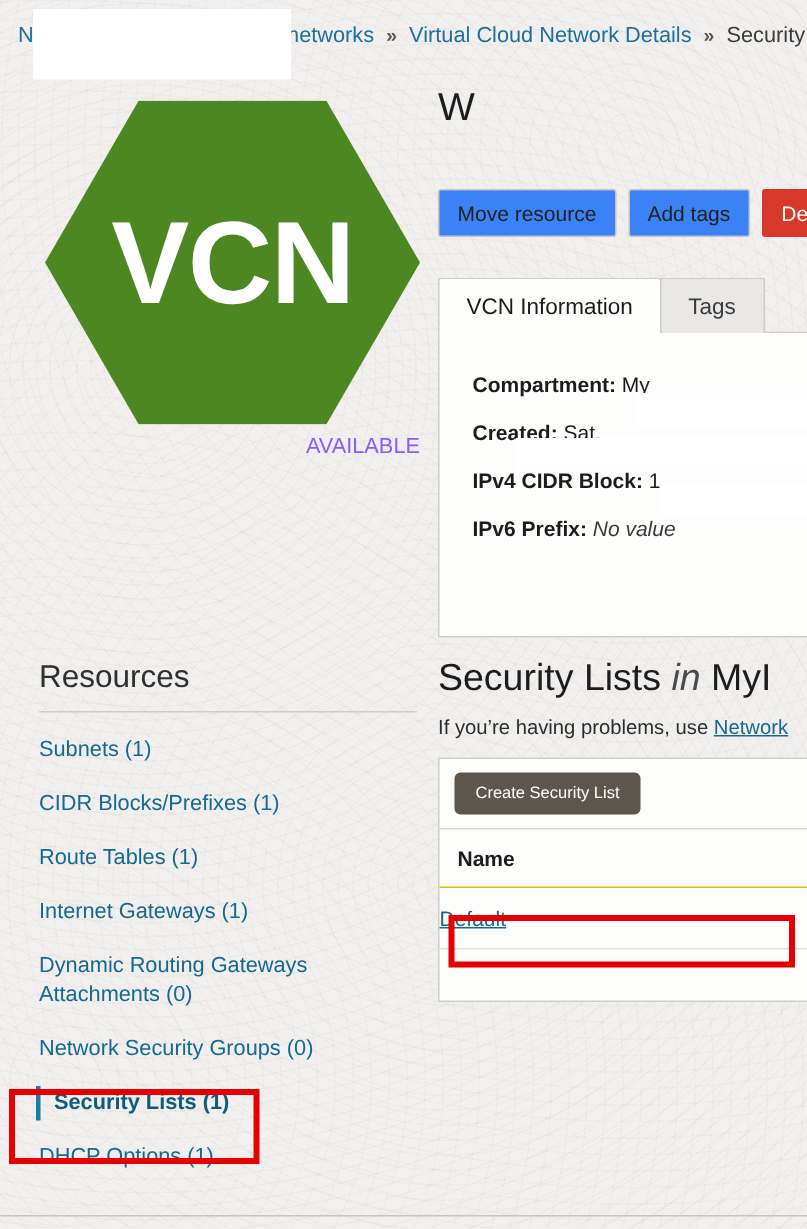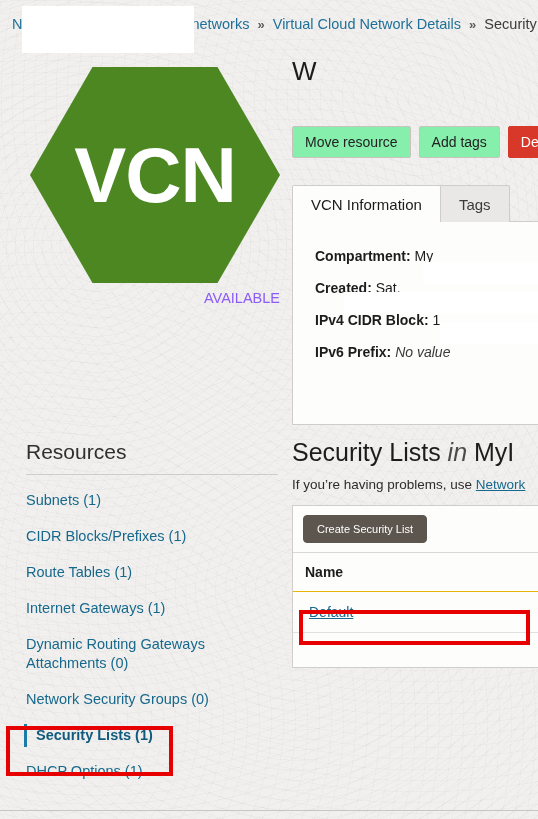--- a/index.html
+++ b/index.html
@@ -183,21 +183,21 @@
     left: 0;
     display: flex;
     gap: 8px;
     white-space: nowrap;
   }
   .btn {
     font-family: "Liberation Sans", sans-serif;
     font-size: 14px;
     padding: 7px 12px;
     border: 1px solid #c6c4c1;
-    background: #86efac;
+    background: #3b82f6;
     color: #222;
     border-radius: 2px;
     cursor: pointer;
     line-height: 16px;
   }
   .btn-danger {
     background: #d8382a;
     border-color: #d8382a;
     color: #fff;
   }
@@ -320,21 +320,21 @@
     font-family: "Liberation Sans", sans-serif;
   }
   .table-head {
     padding: 11px 12px;
     border-bottom: 1px solid #eab308;
     font-size: 14px;
     font-weight: bold;
     color: #1c1c1c;
   }
   .table-row {
-    padding: 12px 16px;
+    padding: 12px 0;
     border-bottom: 1px solid #e2e0dd;
     font-size: 14px;
   }
   .table-row a {
     color: #16688c;
     text-decoration: underline;
     cursor: pointer;
   }
   .table-foot {
     height: 34px;

